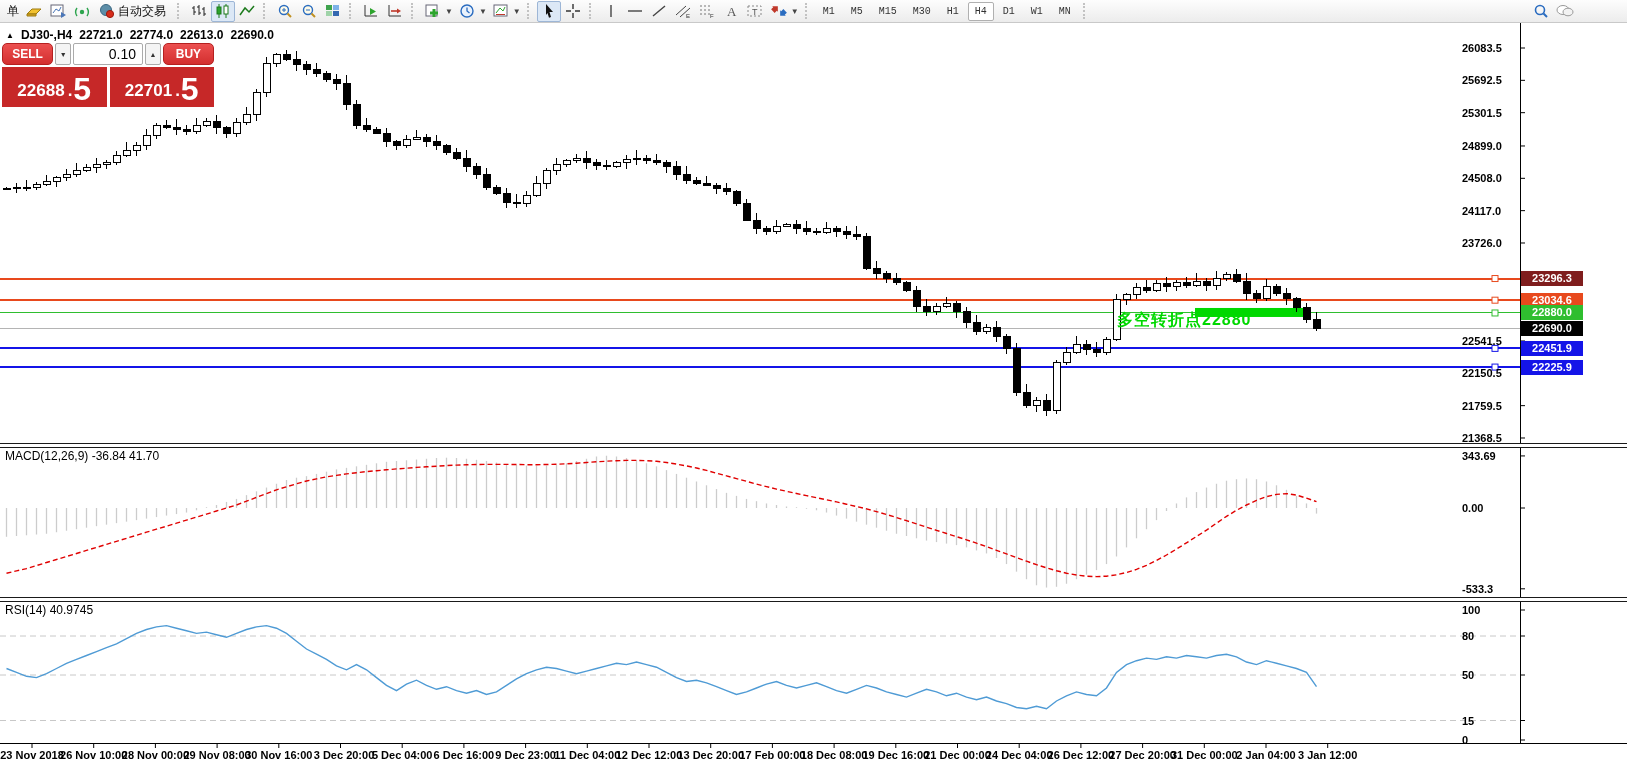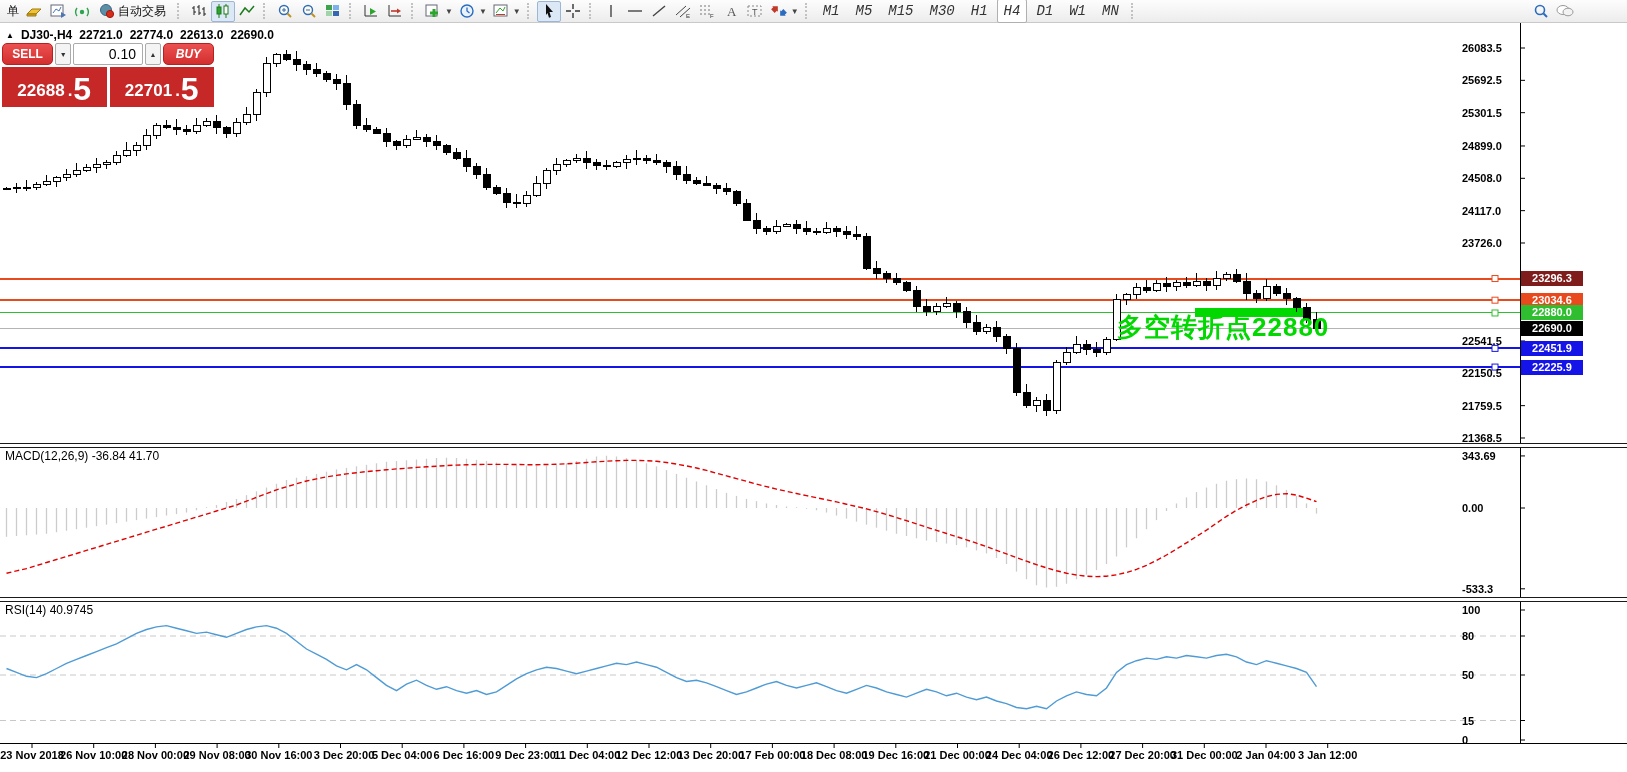--- a/index.html
+++ b/index.html
@@ -9,22 +9,22 @@
   
   .toolbar { position:relative; height:23px; background:linear-gradient(#fdfdfd,#ececec);
     border-bottom:1px solid #c9c9c9; display:flex; align-items:center; padding:0 4px; }
   .tbtext { font-size:12px; color:#111; margin:0 3px; white-space:nowrap; }
   .tbico { width:24px; height:21px; display:flex; align-items:center; justify-content:center;
     border:1px solid transparent; border-radius:2px; flex:none; }
   .tbico.active { background:#dce8f6; border-color:#9db6d6; }
   .tbbtn { display:flex; align-items:center; height:32px; padding:0 4px; border-radius:2px; }
   .grip { width:7px; height:16px; border-left:2px dotted #c2c2c2; margin:0 3px 0 4px; flex:none; }
   .dd { font-size:8px; color:#444; margin:0 2px 0 0; }
-  .tf { font-size:14px; color:#333; padding:3px 6px; border:1px solid transparent;
-    border-radius:2px; margin:0 1px; font-family:"Liberation Mono","DejaVu Sans Mono",monospace;font-style:italic;}
+  .tf { font-size:10px; color:#333; padding:3px 6px; border:1px solid transparent;
+    border-radius:2px; margin:0 1px; font-family:"Liberation Mono","DejaVu Sans Mono",monospace;}
   .tf.active { background:#fff; border-color:#b0b0b0; }
   .tb-right { margin-left:auto; display:flex; align-items:center; margin-right:46px; }
 
   
   .chart { position:relative; width:1627px; height:749px; background:#fff; }
   #chart-svg { position:absolute; left:0; top:0; }
 
   .pane-divider { position:absolute; left:0; width:1627px; height:5px; background:#fff;
     border-top:1px solid #1a1a1a; border-bottom:1px solid #1a1a1a; z-index:5; }
 
@@ -38,34 +38,34 @@
     font-size:11px; font-weight:700; text-align:center; line-height:15px; z-index:6; }
   .time-label { position:absolute; top:726px; transform:translateX(-50%); font-size:11px;
     font-weight:700; color:#000; white-space:nowrap; z-index:4; }
   .pane-label { position:absolute; left:5px; font-size:12px; color:#000; z-index:6; }
 
   
   .trade-panel { position:absolute; left:2px; top:20px; width:212px; z-index:10; }
   .tp-row1 { display:flex; gap:2px; height:22px; }
   .tp-btn { background:linear-gradient(#ec5050,#d32f2f); color:#fff; font-size:12px; font-weight:700;
     display:flex; align-items:center; justify-content:center; border:1px solid #b52020; border-radius:5px; }
-  .tp-sell { width:52px; } .tp-buy { width:52px;font-style:italic; }
+  .tp-sell { width:52px; } .tp-buy { width:52px; }
   .tp-step { width:16px; background:#f4f4f4; border:1px solid #ababab; color:#333; font-size:7px;
     display:flex; align-items:center; justify-content:center; border-radius:2px; }
   .tp-vol { flex:1; border:1px solid #ababab; font-size:14px; text-align:right; padding-right:6px;
     color:#000; font-family:"Liberation Sans",sans-serif; border-radius:2px; width:70px;}
   .tp-row2 { display:flex; gap:3px; margin-top:2px; height:40px; }
   .tp-price { flex:1; background:#c62828; color:#fff; display:flex; align-items:flex-end;
     justify-content:center; padding-bottom:3px; }
   .tp-price .pmain { font-size:17px; font-weight:700; line-height:26px; }
   .tp-price .pdot { font-size:17px; font-weight:700; line-height:26px; margin:0 1px 0 3px; }
   .tp-price .pbig { font-size:32px; font-weight:700; line-height:30px; }
 
   .annotation-text { position:absolute; left:1117px; top:287px; z-index:7;
-    font-size:26px; font-weight:700; letter-spacing:1px; }
+    font-size:16px; font-weight:700; letter-spacing:1px; }
 </style>
 </head>
 <body>
 
 <div class="toolbar">
   <span class="tbtext">单</span>
   <span class="tbico">
       <svg width="18" height="16">
         <polygon points="2,11 7,6 16,6 11,11" fill="#f2c230" stroke="#9c7a10"></polygon>
         <polygon points="2,11 11,11 11,13 2,13" fill="#d8a820" stroke="#9c7a10"></polygon>

